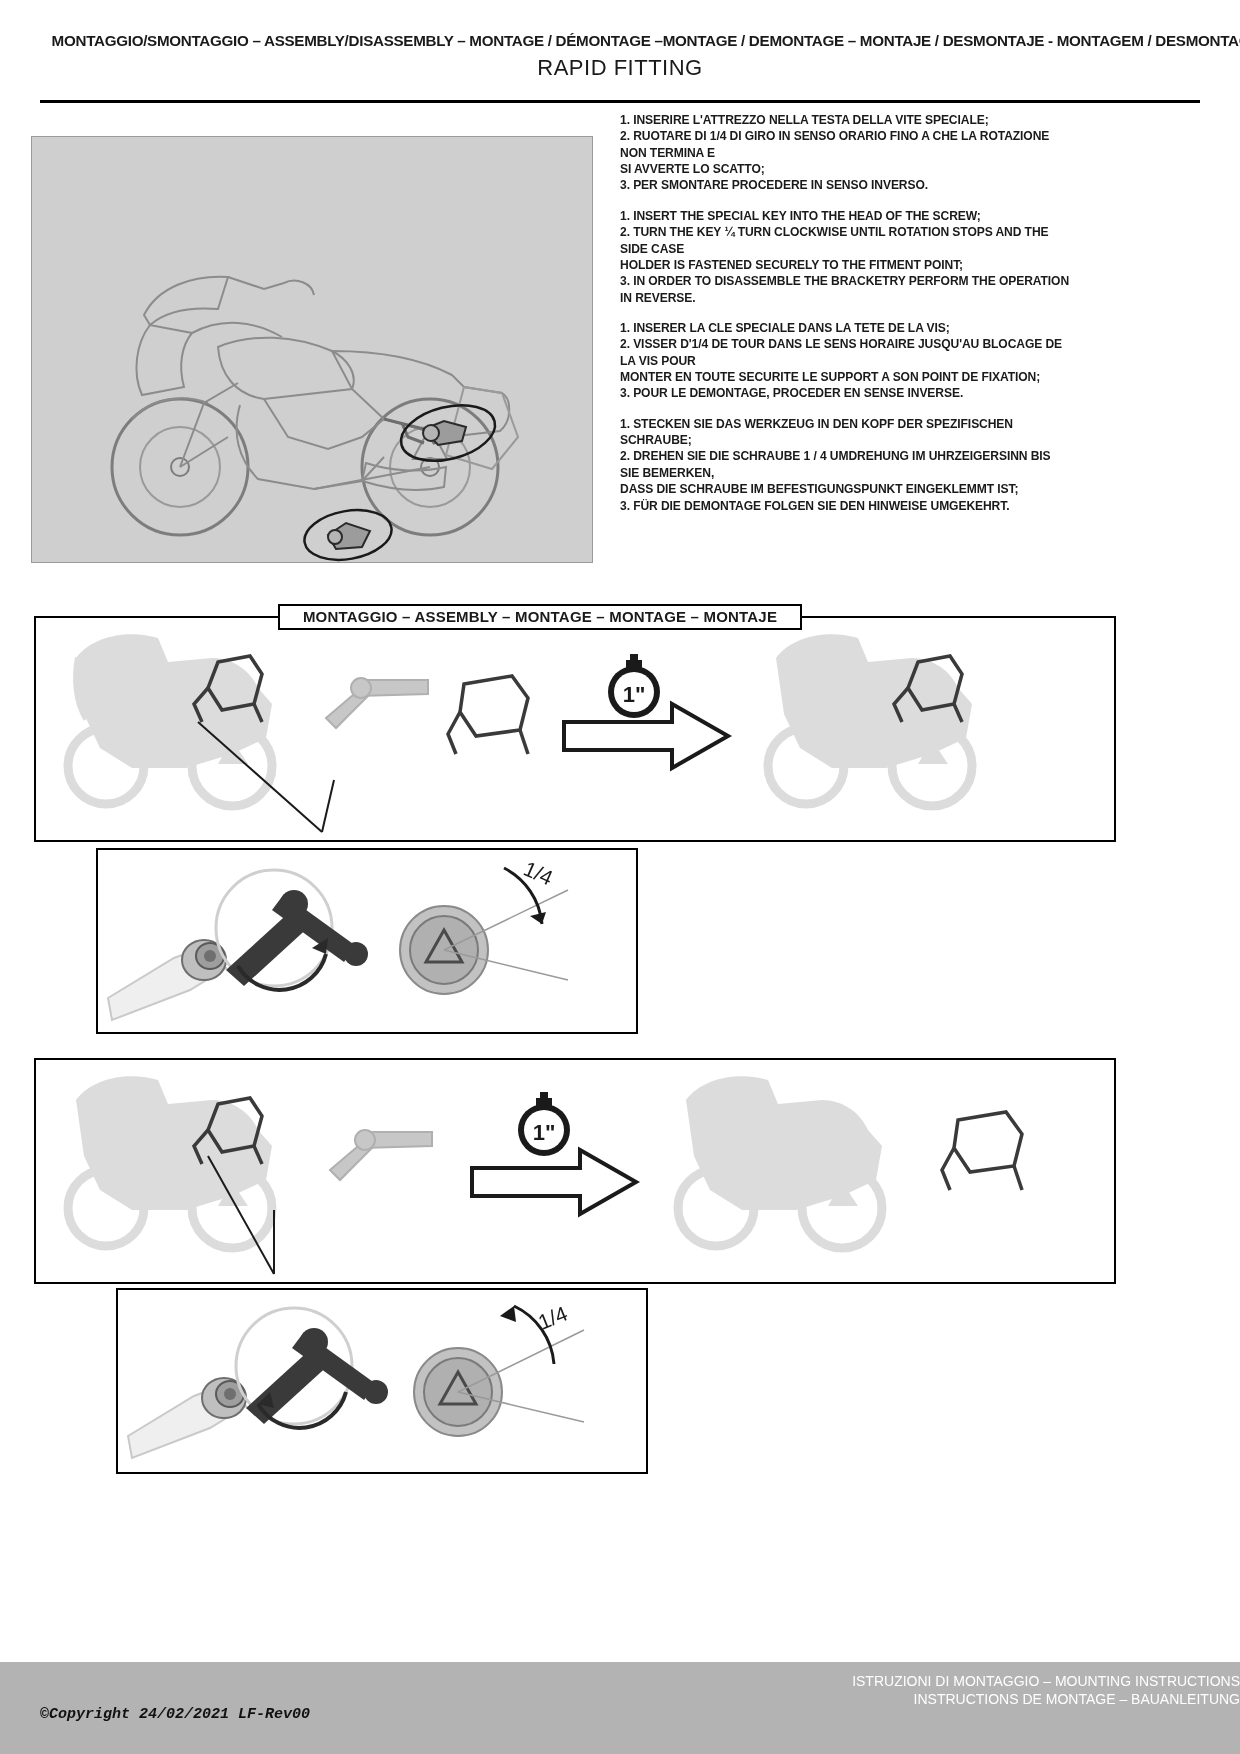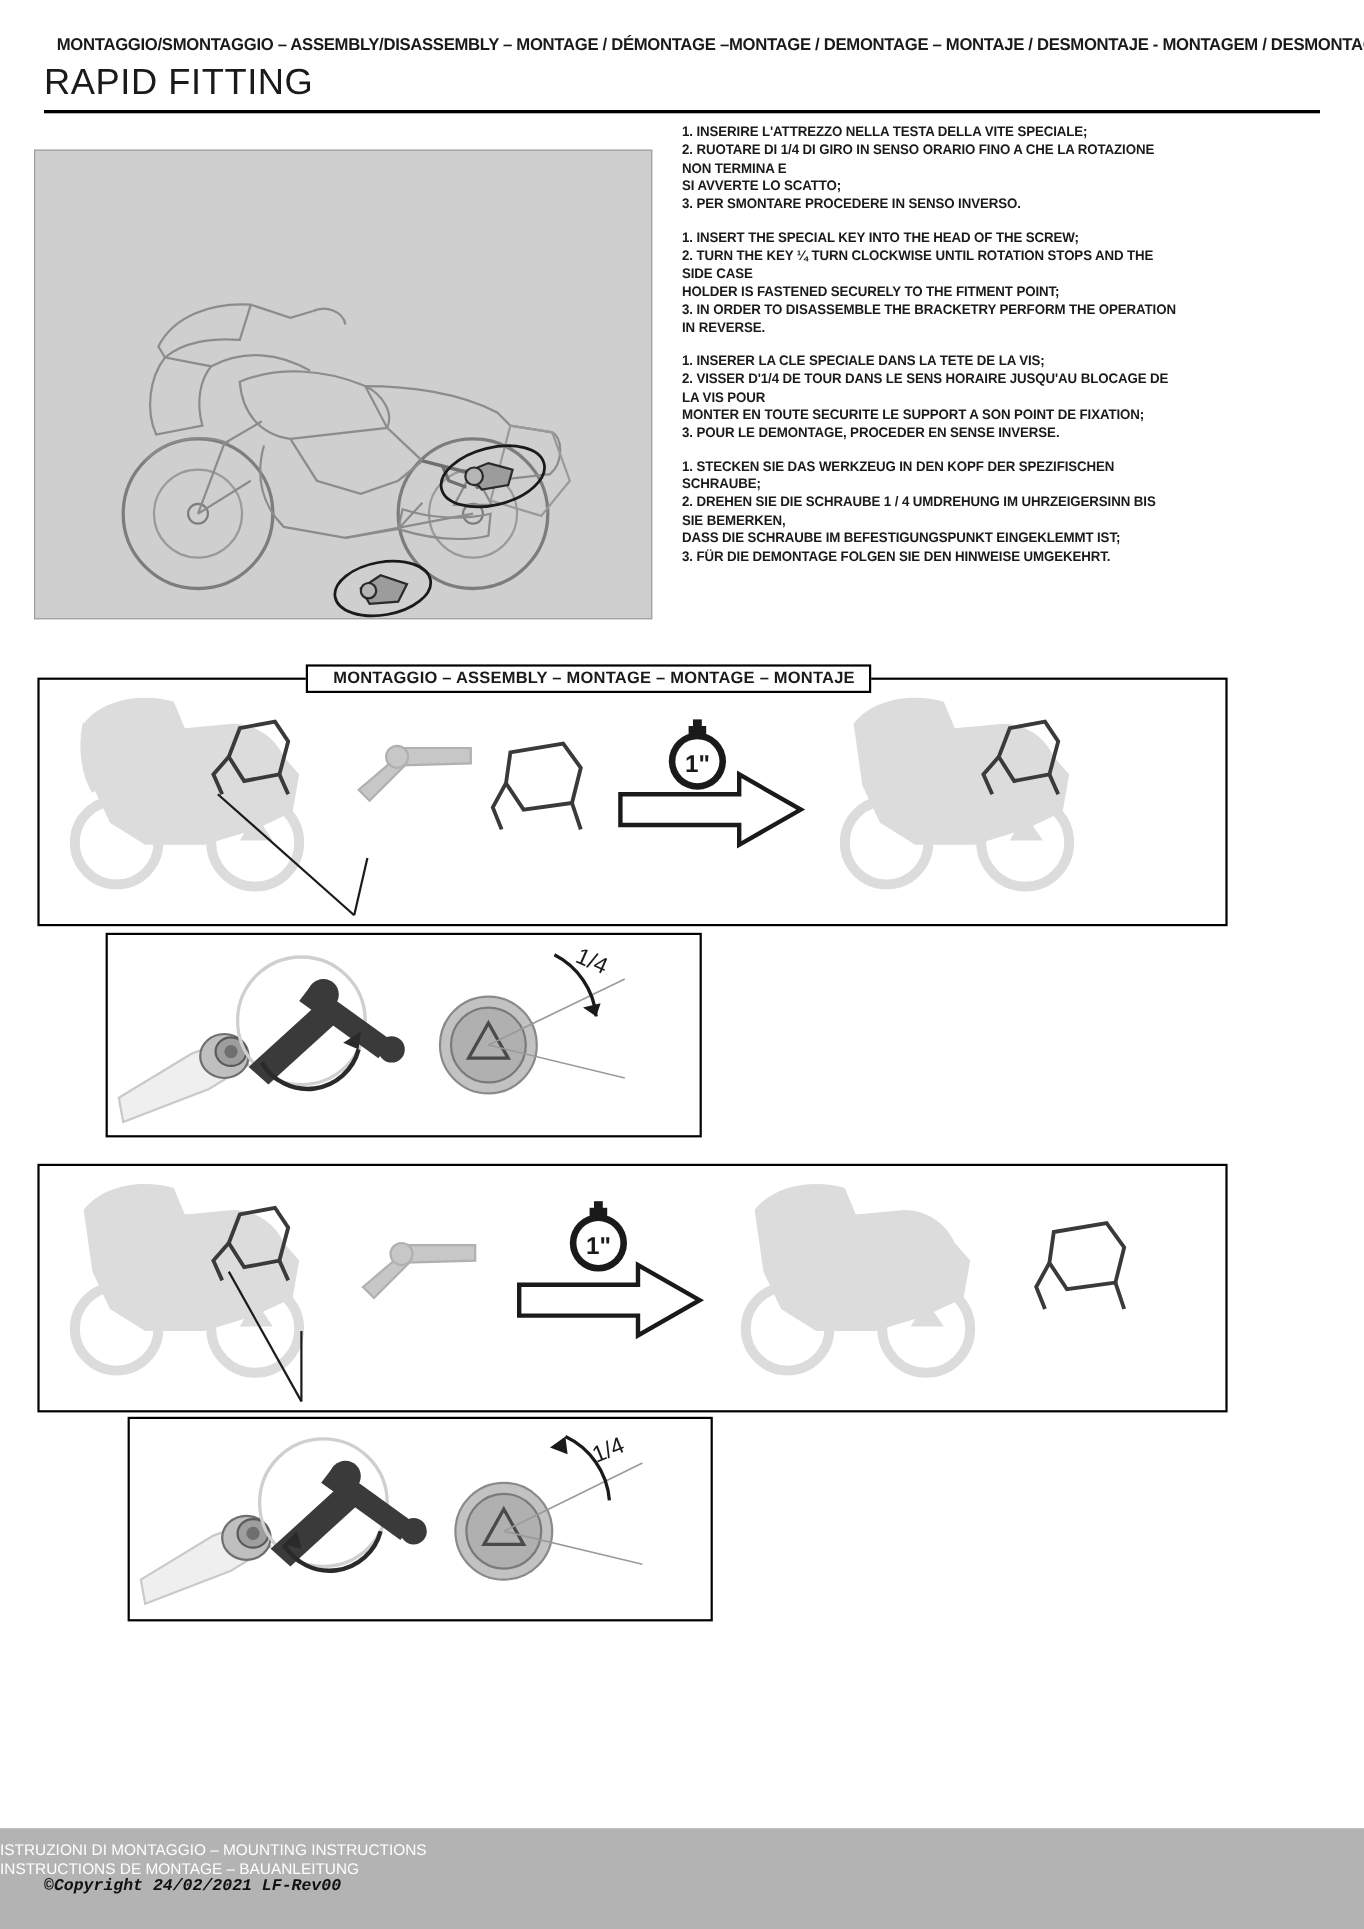--- a/index.html
+++ b/index.html
@@ -32,21 +32,22 @@
     font-weight: bold;
     font-stretch: condensed;
     letter-spacing: -0.3px;
     white-space: nowrap;
     transform: scaleX(0.98);
   }
   .header-title {
     position: absolute;
     left: 40px; top: 55px;
     width: 1160px;
-    font-size: 33px;
+    text-align: center;
+    font-size: 22px;
     font-weight: normal;
     letter-spacing: 0.5px;
   }
   .header-rule {
     position: absolute;
     left: 40px; top: 100px;
     width: 1160px;
     height: 3px;
     background: #000;
   }
@@ -87,21 +88,21 @@
     border: 2px solid #000;
     background: #fff;
   }
   .sec-label {
     position: absolute;
     background: #fff;
     border: 2px solid #000;
     font-size: 15px;
     font-weight: bold;
     letter-spacing: 0.2px;
-    padding: 2px 4px 3px 14px;
+    padding: 2px 14px 3px 14px;
     text-align: center;
     white-space: nowrap;
   }
   .detail-box {
     position: absolute;
     border: 2px solid #000;
     background: #fff;
   }
 
   
@@ -109,21 +110,21 @@
     position: absolute;
     left: 0; top: 1662px;
     width: 1240px;
     height: 92px;
     background: #b3b3b3;
   }
   .footer-center {
     position: absolute;
     left: 0; top: 1672px;
     width: 1240px;
-    text-align: left;
+    text-align: right;
     font-size: 14px;
     line-height: 1.32;
     font-weight: normal;
     color: #ffffff;
   }
   .footer-copy {
     position: absolute;
     left: 40px; top: 1706px;
     font-size: 15px;
     font-style: italic;

